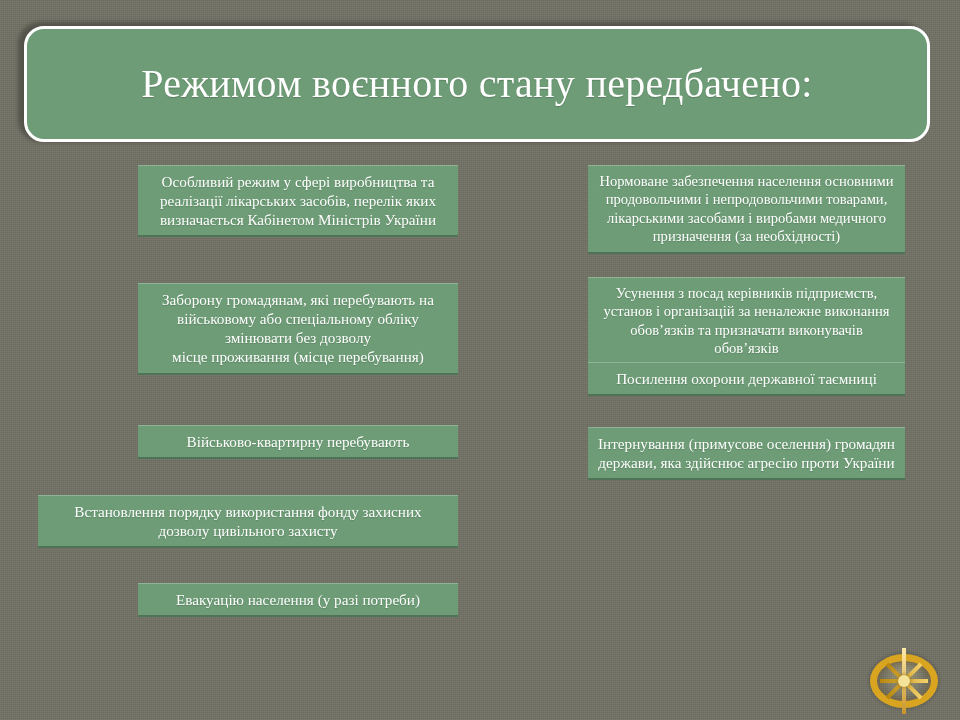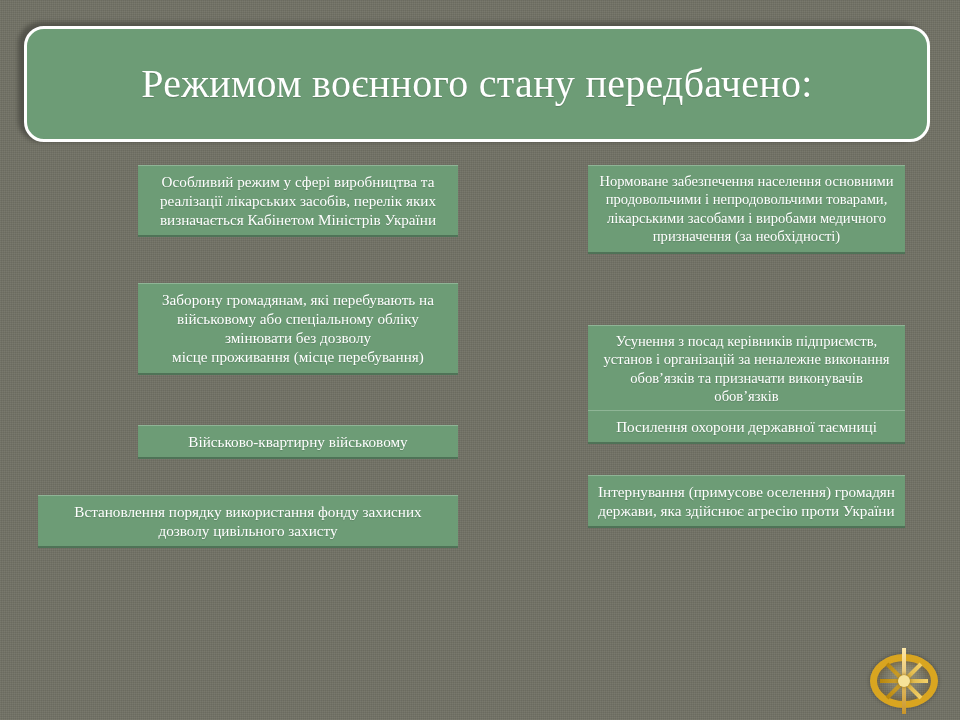--- a/index.html
+++ b/index.html
@@ -253,32 +253,45 @@
 
   <div class="row" style="height:70px">
     <div class="thumb">
       <div class="art-house-red">
         <div class="roof"></div>
           <div class="wall"></div>
           <div class="win"></div>
           <div class="door"></div>
       </div>
     </div>
-    <div class="txt">Військово-квартирну військовому</div>
+    <div class="txt">Військово-квартирну перебувають</div>
   </div>
 
   <div class="row" style="height:88px">
     <div class="txt">Встановлення порядку використання фонду захисних дозволу цивільного захисту</div>
   </div>
 
+  <div class="row" style="height:86px">
+    <div class="thumb">
+      <div class="art-evac">
+        <div class="stairs"></div>
+        <div class="man-head"></div>
+          <div class="man-body"></div>
+        <div class="man-leg"></div>
+          <div class="man-leg2"></div>
+        <div class="arrow"></div>
+      </div>
+    </div>
+    <div class="txt">Евакуацію населення (у разі потреби)</div>
+  </div>
 </div>
 
 <div class="col col-right">
 
-  <div class="row" style="height:160px">
+  <div class="row" style="height:112px">
     <div class="thumb">
       <div class="art-food">
         <div class="bread"></div>
           <div class="jar"></div>
           <div class="jarlid"></div>
         <div class="pack k1"></div>
           <div class="pack k2"></div>
       </div>
     </div>
     <div class="txt sm">Нормоване забезпечення населення основними продовольчими і непродовольчими товарами, лікарськими засобами і виробами медичного призначення (за необхідності)</div>

